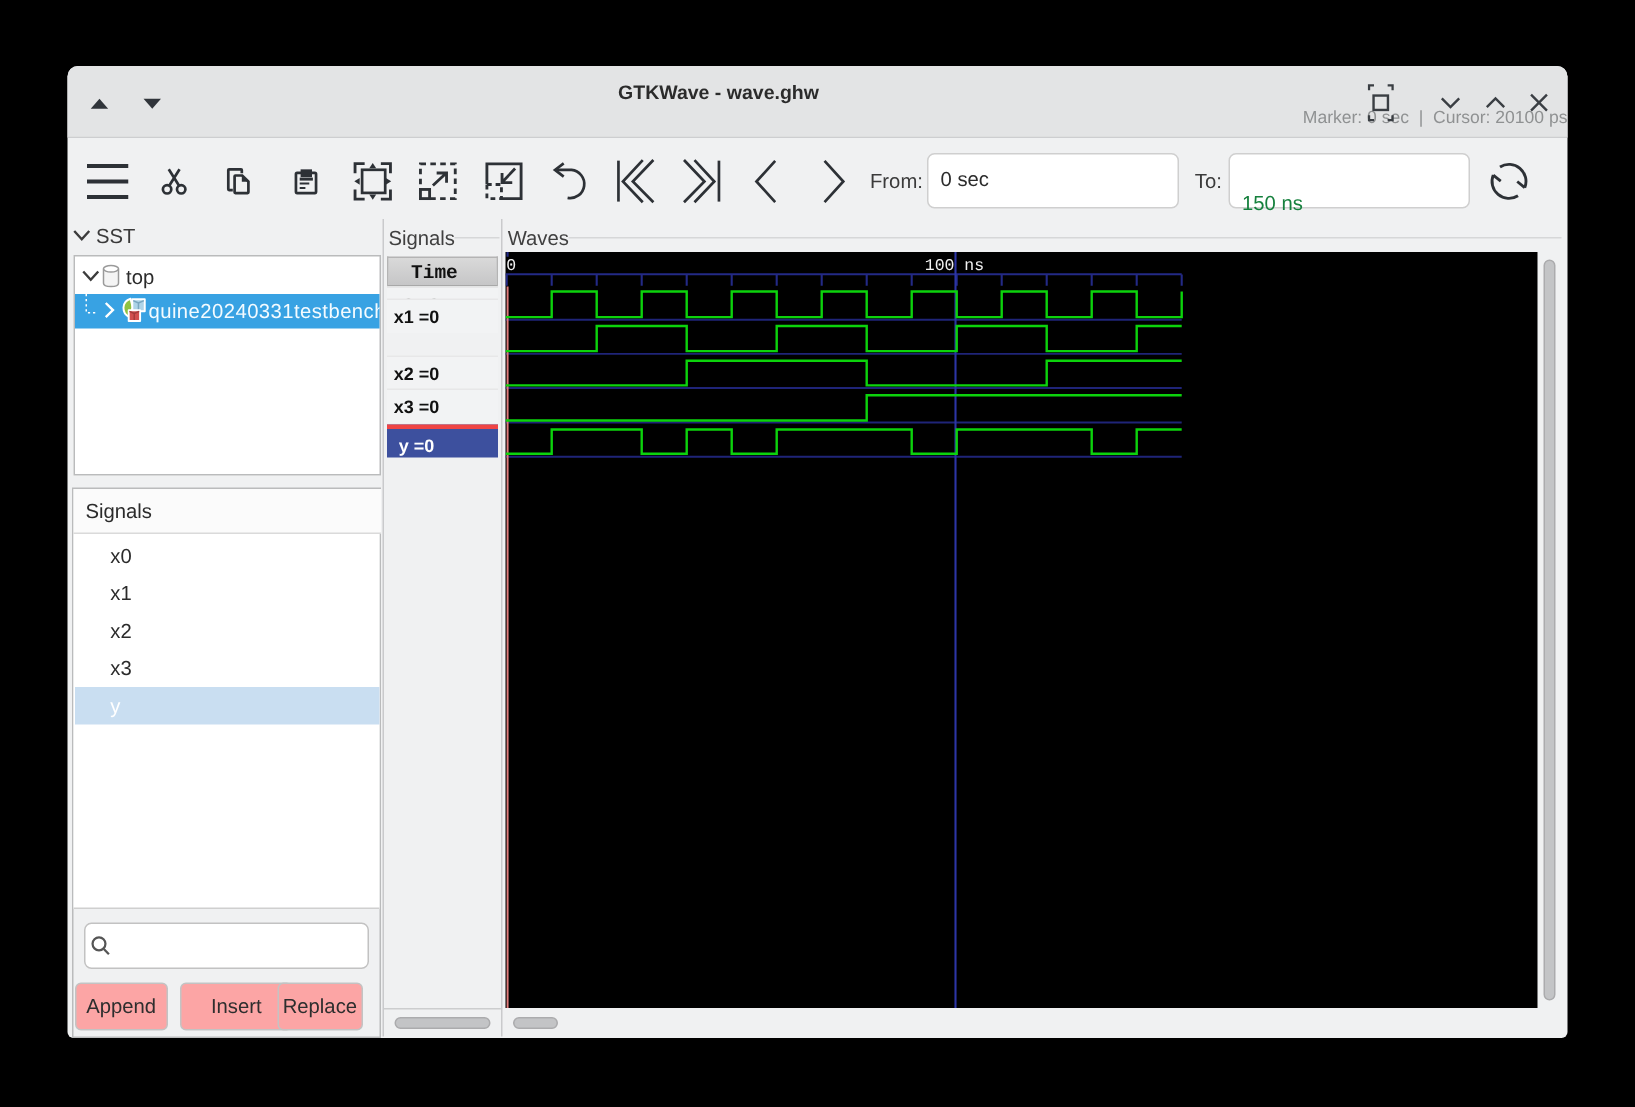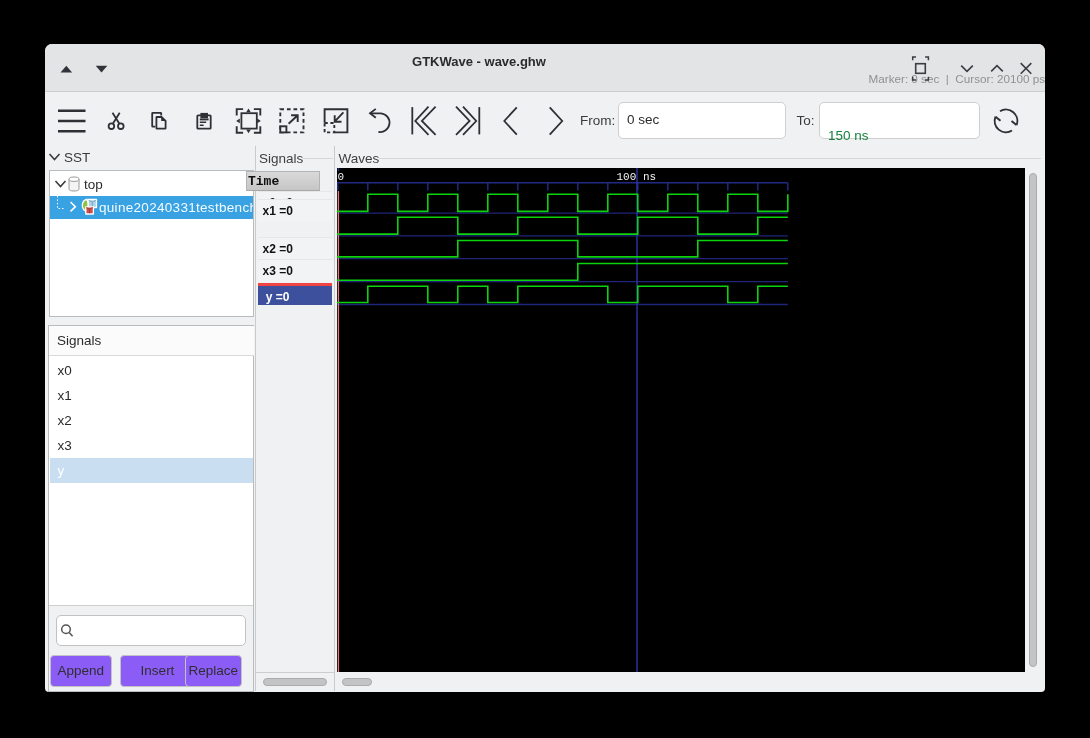--- a/index.html
+++ b/index.html
@@ -16,23 +16,23 @@
 .entry { position:absolute; background:#fff; border:1px solid #cfcfcf; border-radius:5px; }
 .panelbox { position:absolute; border:1px solid #babbbc; background:#fff; }
 .treerow { position:absolute; font-size:13.5px; color:#2b2b2b; }
 .selrow { position:absolute; left:49.5px; top:196px; width:203px; height:23px;
   background:#38a2e3; color:#f4fbff; font-size:13.5px; line-height:23px;
   letter-spacing:0.3px; white-space:nowrap; overflow:hidden; }
 .hdr { position:absolute; left:48.5px; top:325.5px; width:205px; height:30.5px;
   background:#fbfbfb; border-bottom:1px solid #dadada; font-size:13.5px;
   color:#2b2b2b; line-height:30px; padding-left:8.5px; }
 .lrow { position:absolute; left:49.5px; width:203px; height:25px; font-size:13.5px;
-  color:#2b2b2b; line-height:25px; padding-left:8px; }
+  color:#2b2b2b; line-height:25px; padding-left:24px; }
 .ysel { background:#c9def1; color:#ffffff; }
-.btn { position:absolute; top:655px; height:32px; background:#8b5cf6;
+.btn { position:absolute; top:655px; height:32px; background:#fca5a5;
   border:1px solid #c3c3c3; border-radius:4px; font-size:13.5px; color:#2e2e2e;
   text-align:center; line-height:30px; }
 .nrow { position:absolute; left:258px; width:74px; height:22.7px;
   font-family:Liberation Sans, sans-serif; font-size:12px; font-weight:bold;
   color:#111; line-height:22.7px; padding-left:4.5px; border-top:1px solid #e7e7e8;
   background:#f2f3f4; white-space:pre; }
 .nrow.sel { background:#3d509e; color:#fff; border-top:3px solid #ef4444; }
 .framelabel { position:absolute; font-size:13.5px; color:#404040; }
 .fline { position:absolute; height:1px; background:#d6d7d8; }
 .vdiv { position:absolute; width:1px; background:#c9cacc; }
@@ -164,22 +164,22 @@
   </svg>
 <div class="btn" style="left:50px;width:61.5px">Append</div>
 <div class="btn" style="left:120px;width:75px">Insert</div>
 <div class="btn" style="left:184.5px;width:57.5px">Replace</div>
 
 <div class="vdiv" style="left:254.5px;top:146px;height:545px"></div>
 <div class="vdiv" style="left:333.5px;top:146px;height:545px"></div>
 
 <div class="framelabel" style="left:259px;top:151px">Signals</div>
 <div class="fline" style="left:303px;top:158px;width:30px"></div>
-<div class="abs" style="left:246px;top:171px;width:74px;height:20.3px;background:linear-gradient(#d9d9d9,#c6c6c7);border:1px solid #b4b4b4;border-bottom:1px solid #a8a8a8;
- font-family:'Liberation Mono',monospace;font-weight:bold;font-size:13px;color:#111;line-height:19px;padding-left:1px">Time</div>
+<div class="abs" style="left:258px;top:171px;width:74px;height:20.3px;background:linear-gradient(#d9d9d9,#c6c6c7);border:1px solid #b4b4b4;border-bottom:1px solid #a8a8a8;
+ font-family:'Liberation Mono',monospace;font-weight:bold;font-size:13px;color:#111;line-height:19px;padding-left:15px">Time</div>
 <div class="nrow" style="top:191.3px">x0 =0</div>
 <div class="nrow" style="top:199px">x1 =0</div>
 <div class="nrow" style="top:236.7px">x2 =0</div>
 <div class="nrow" style="top:259.4px">x3 =0</div>
 <div class="nrow sel" style="top:282.6px">&nbsp;y =0</div>
 
 <div class="framelabel" style="left:338.5px;top:151px">Waves</div>
 <div class="fline" style="left:379px;top:158px;width:662px"></div>
 <div class="abs" style="left:337px;top:168px;width:688px;height:504px;background:#000"></div>
 <svg class="abs" style="left:337px;top:168px" width="688" height="504" viewBox="0 0 688 504">

